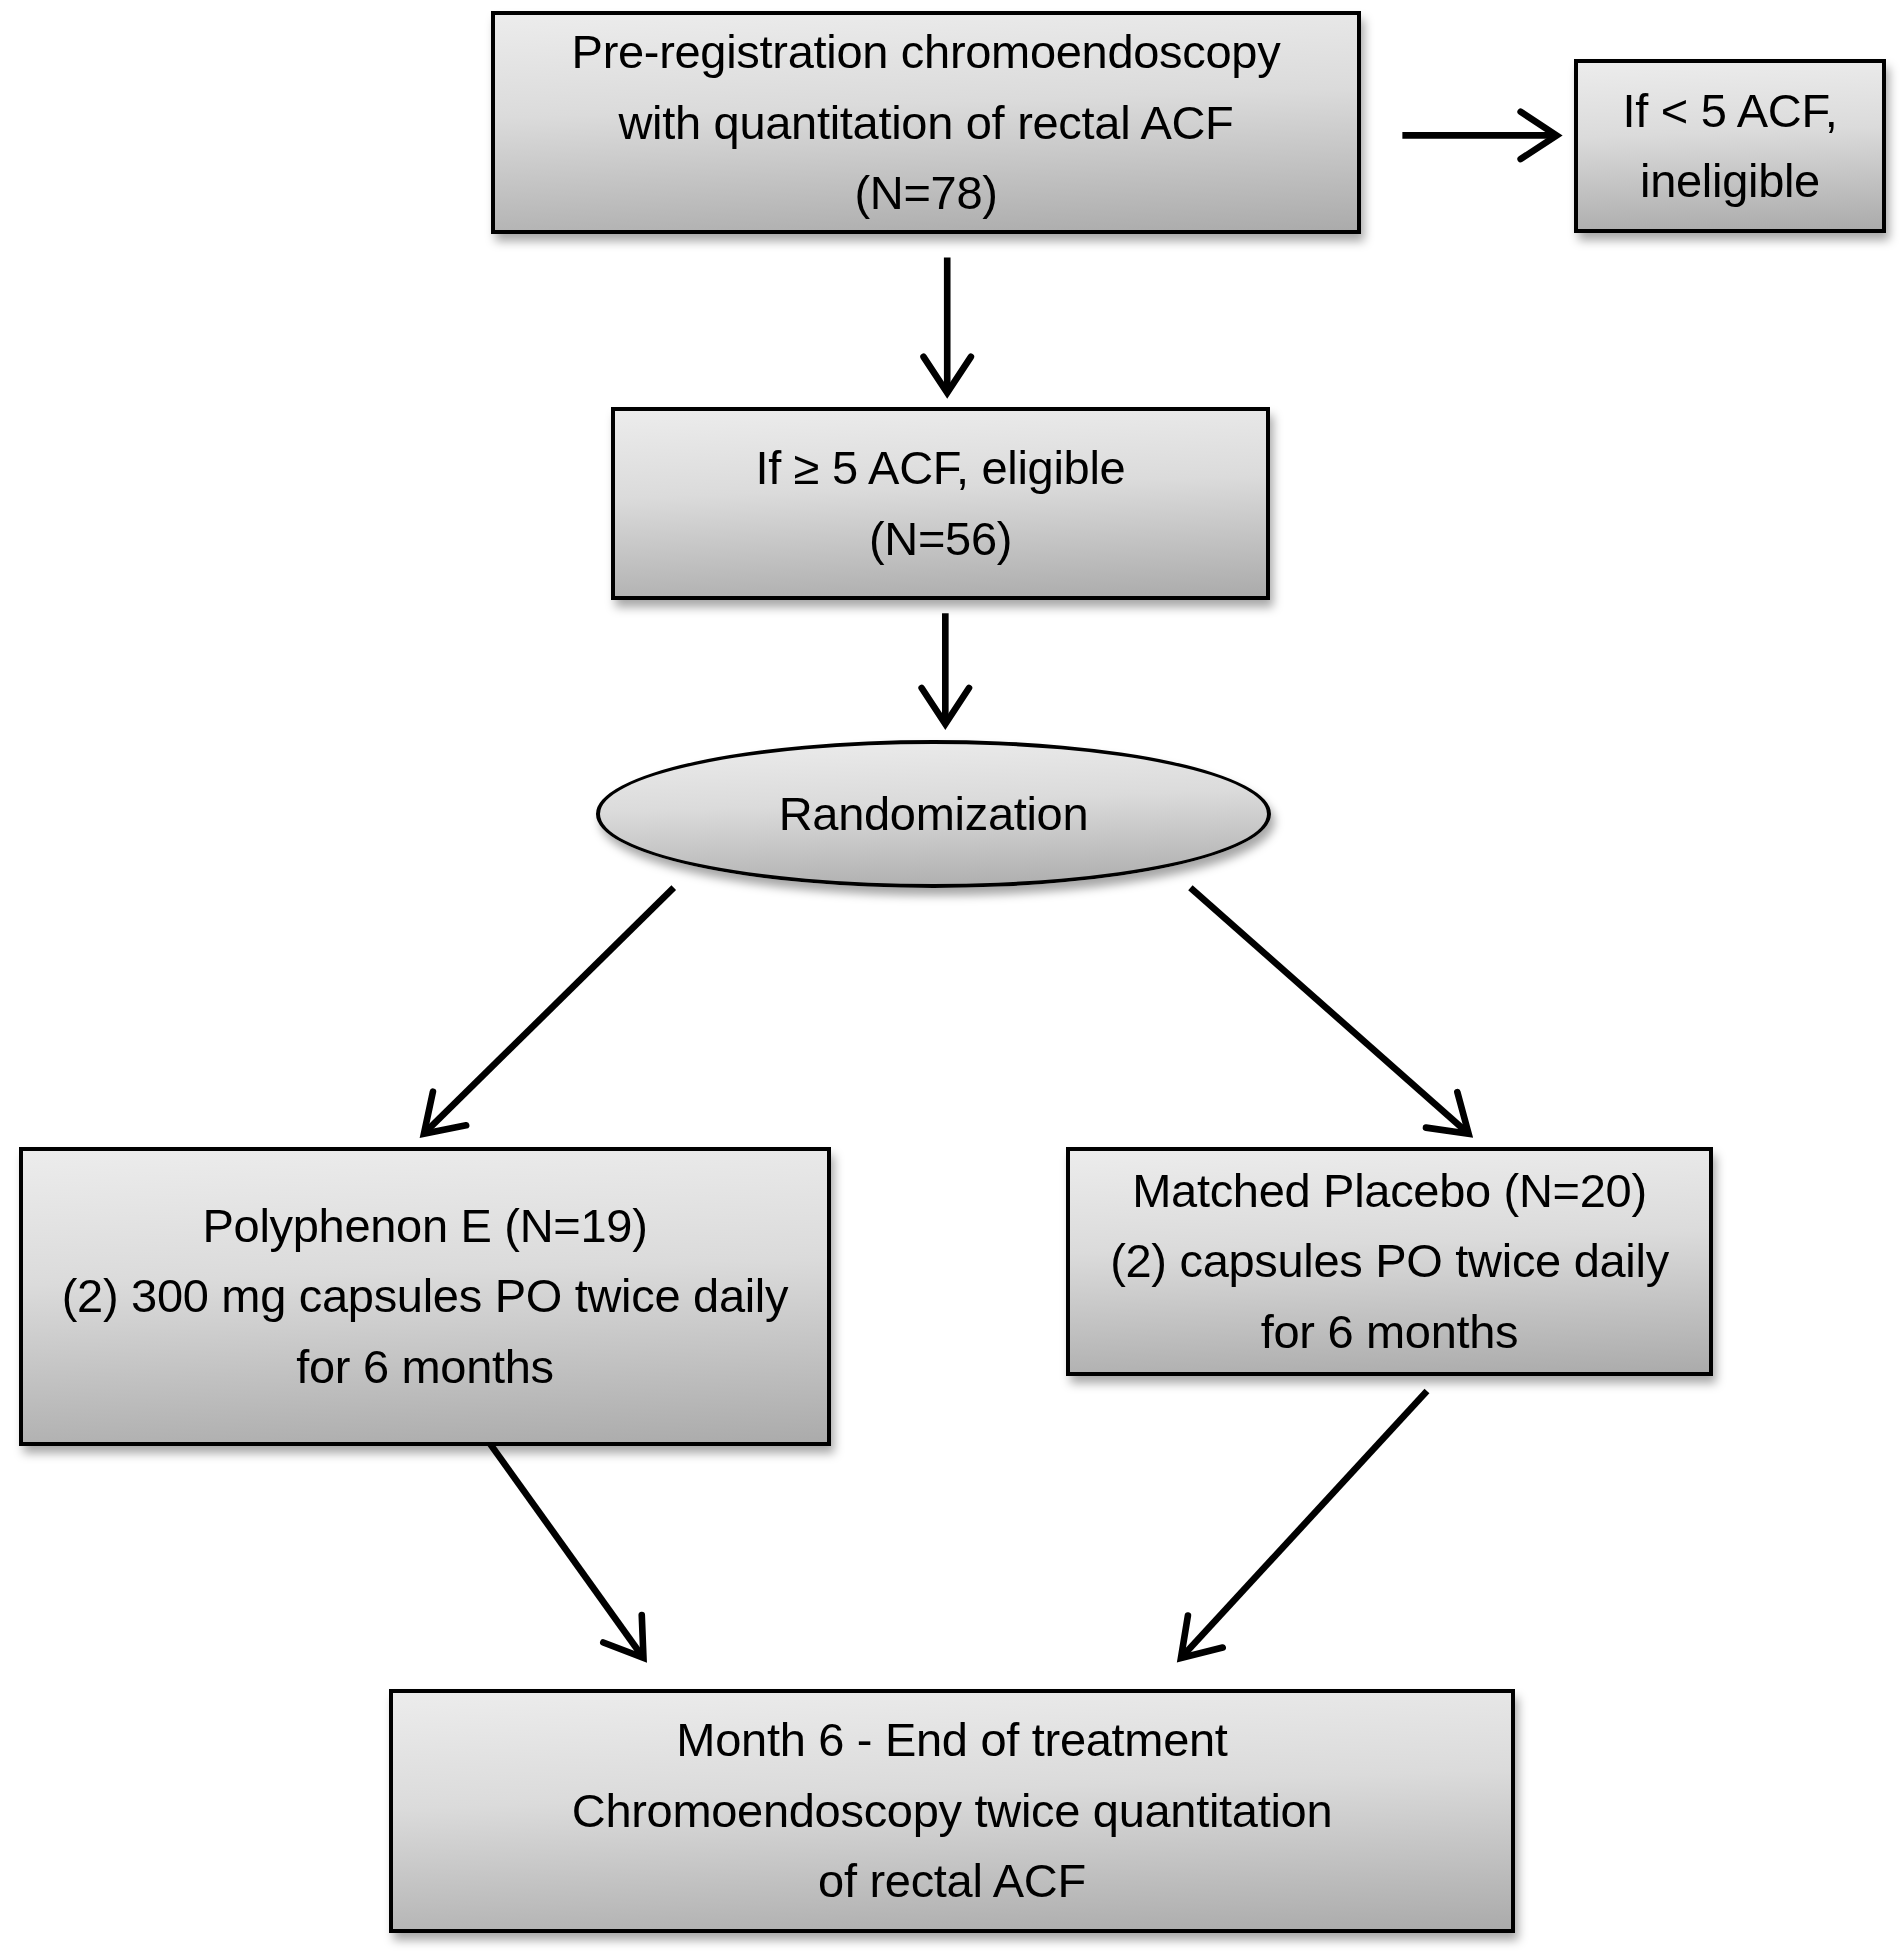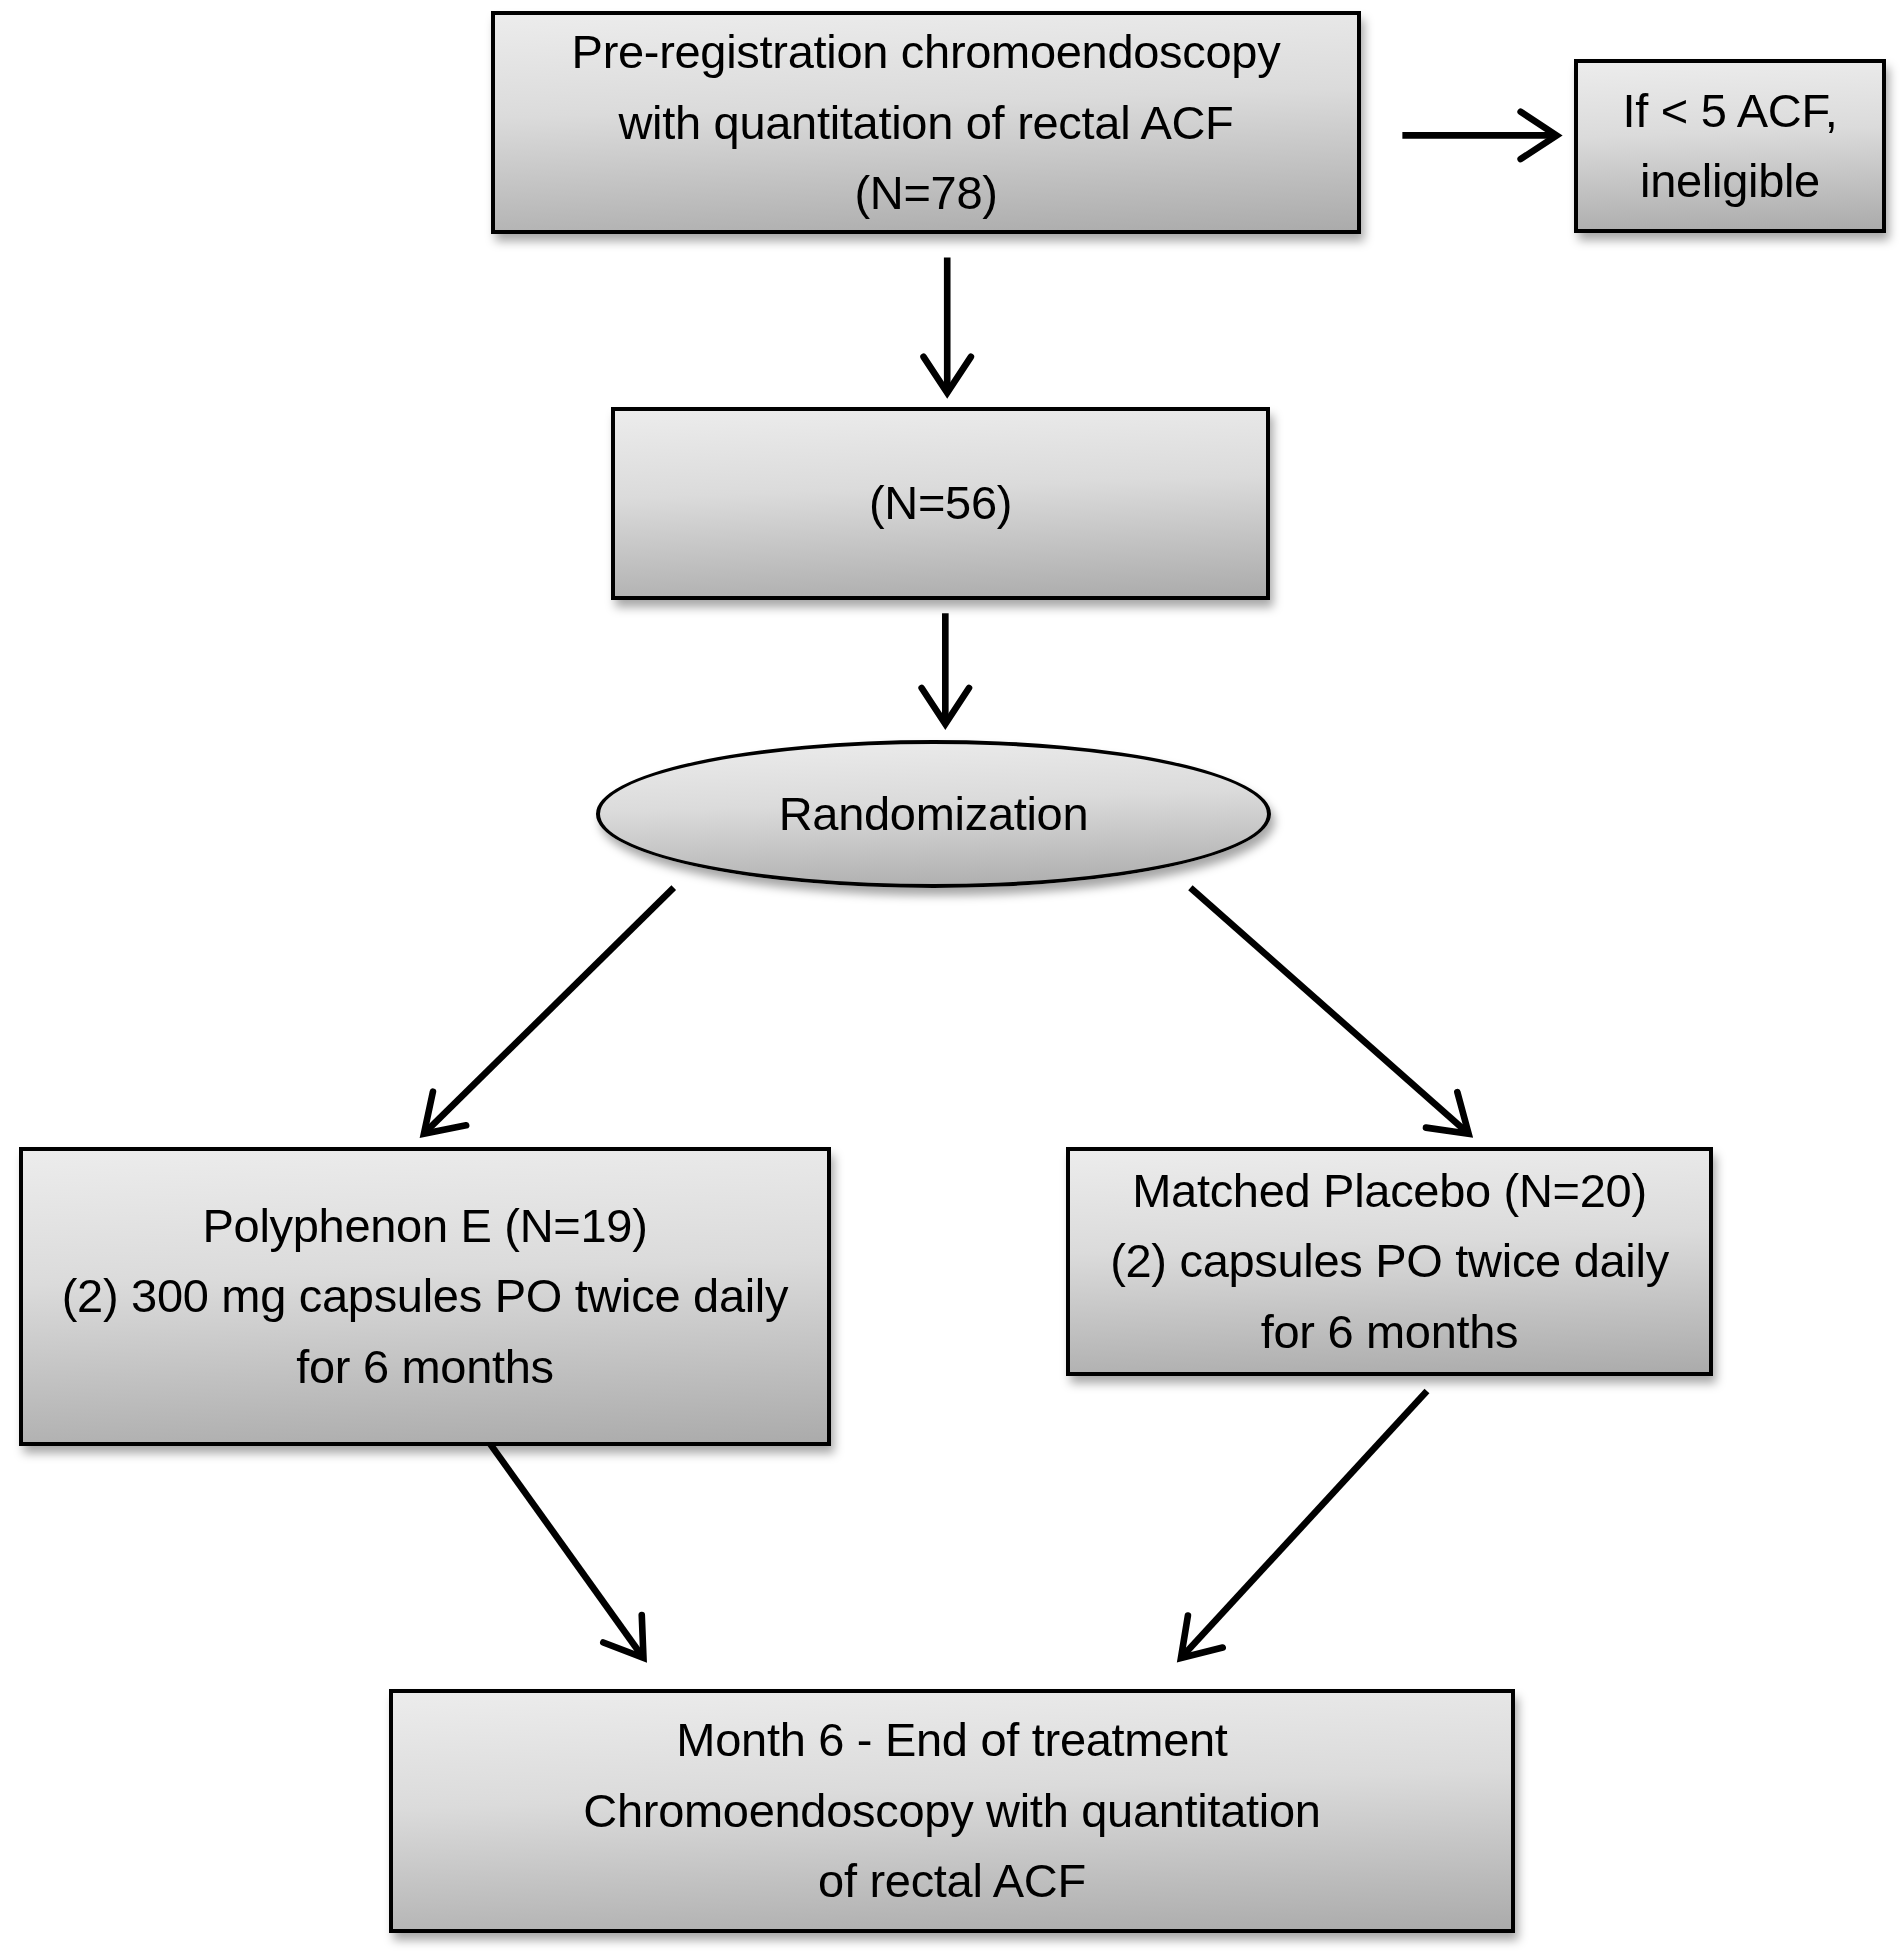--- a/index.html
+++ b/index.html
@@ -81,20 +81,21 @@
     <div class="line">with quantitation of rectal ACF</div>
     <div class="line">(N=78)</div>
   </div>
 
   <div class="node" id="node-ineligible">
     <div class="line">If &lt; 5 ACF,</div>
     <div class="line">ineligible</div>
   </div>
 
   <div class="node" id="node-eligible">
+    <div class="line">If ≥ 5 ACF, eligible</div>
     <div class="line">(N=56)</div>
   </div>
 
   <div class="node ellipse" id="node-randomization">
     <div class="line">Randomization</div>
   </div>
 
   <div class="node" id="node-polyphenon">
     <div class="line">Polyphenon E (N=19)</div>
     <div class="line">(2) 300 mg capsules PO twice daily</div>
@@ -102,18 +103,18 @@
   </div>
 
   <div class="node" id="node-placebo">
     <div class="line">Matched Placebo (N=20)</div>
     <div class="line">(2) capsules PO twice daily</div>
     <div class="line">for 6 months</div>
   </div>
 
   <div class="node" id="node-end">
     <div class="line">Month 6 - End of treatment</div>
-    <div class="line">Chromoendoscopy with quantitation</div>
+    <div class="line">Chromoendoscopy twice quantitation</div>
     <div class="line">of rectal ACF</div>
   </div>
 
 </div>
 
 
 </body></html>

